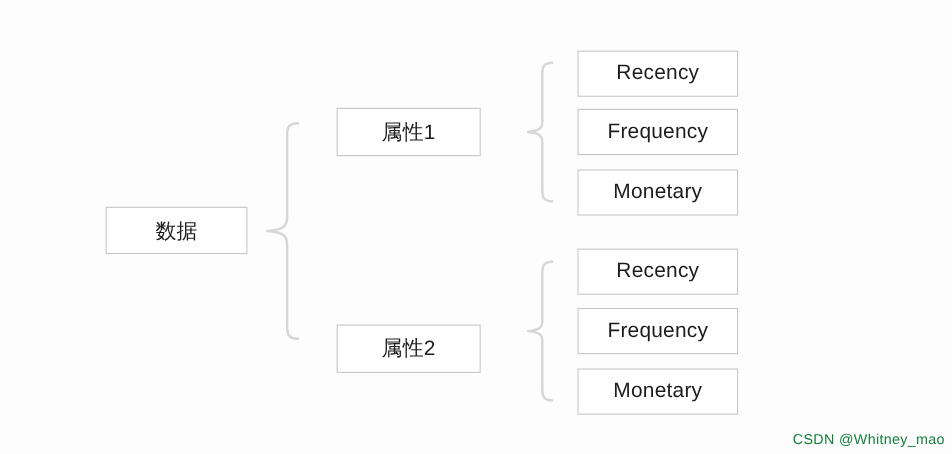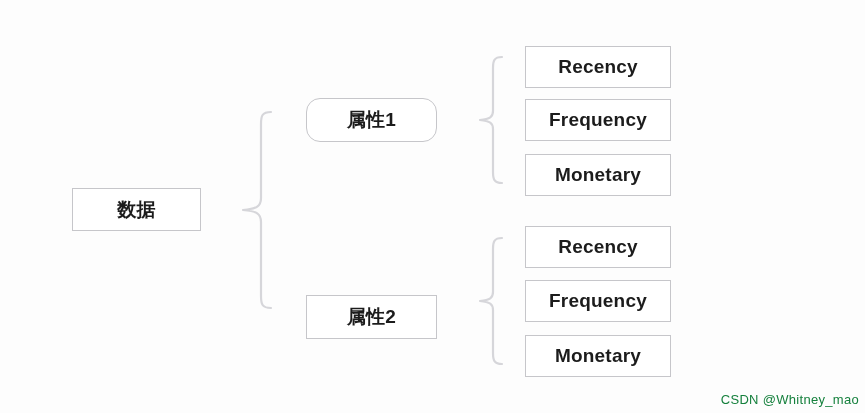--- a/index.html
+++ b/index.html
@@ -22,36 +22,35 @@
   .node {
     position: absolute;
     box-sizing: border-box;
     background: #ffffff;
     border: 1px solid #c6c6ca;
     display: flex;
     align-items: center;
     justify-content: center;
     color: #1c1c1c;
     letter-spacing: 0.2px;
-    font-weight: bold;
   }
   .node-root {
-    left: 72px;
+    left: 96px;
     top: 188px;
     width: 129px;
     height: 43px;
     font-size: 19px;
   }
   .node-attr {
     left: 306px;
     width: 131px;
     height: 44px;
     font-size: 19px;
   }
-  .node-attr-1 { top: 98px; border-radius: 14px; }
+  .node-attr-1 { top: 98px; }
   .node-attr-2 { top: 279px; margin-top: 16px; }
   .node-leaf {
     left: 525px;
     width: 146px;
     height: 42px;
     font-size: 19px;
   }
   .lg1-r { top: 46px; }
   .lg1-f { top: 99px; }
   .lg1-m { top: 154px; }

